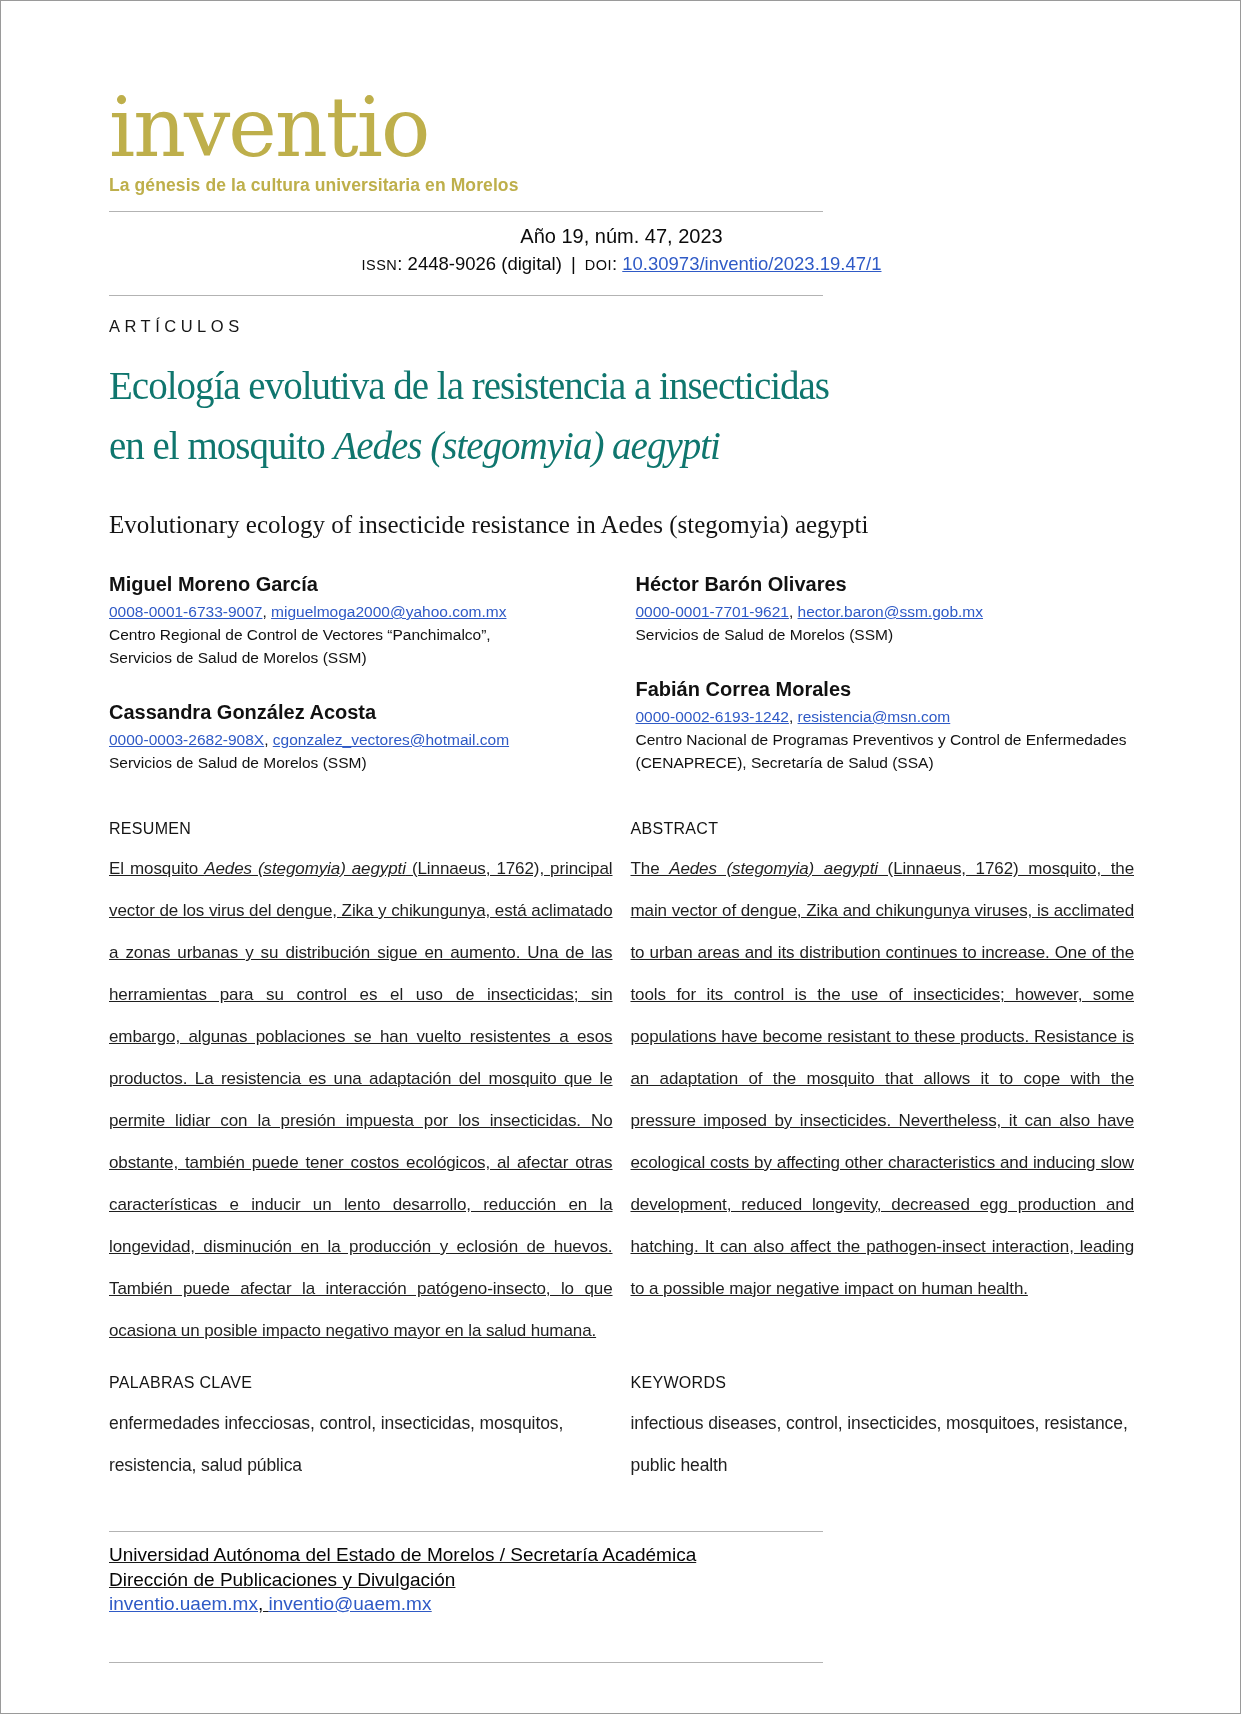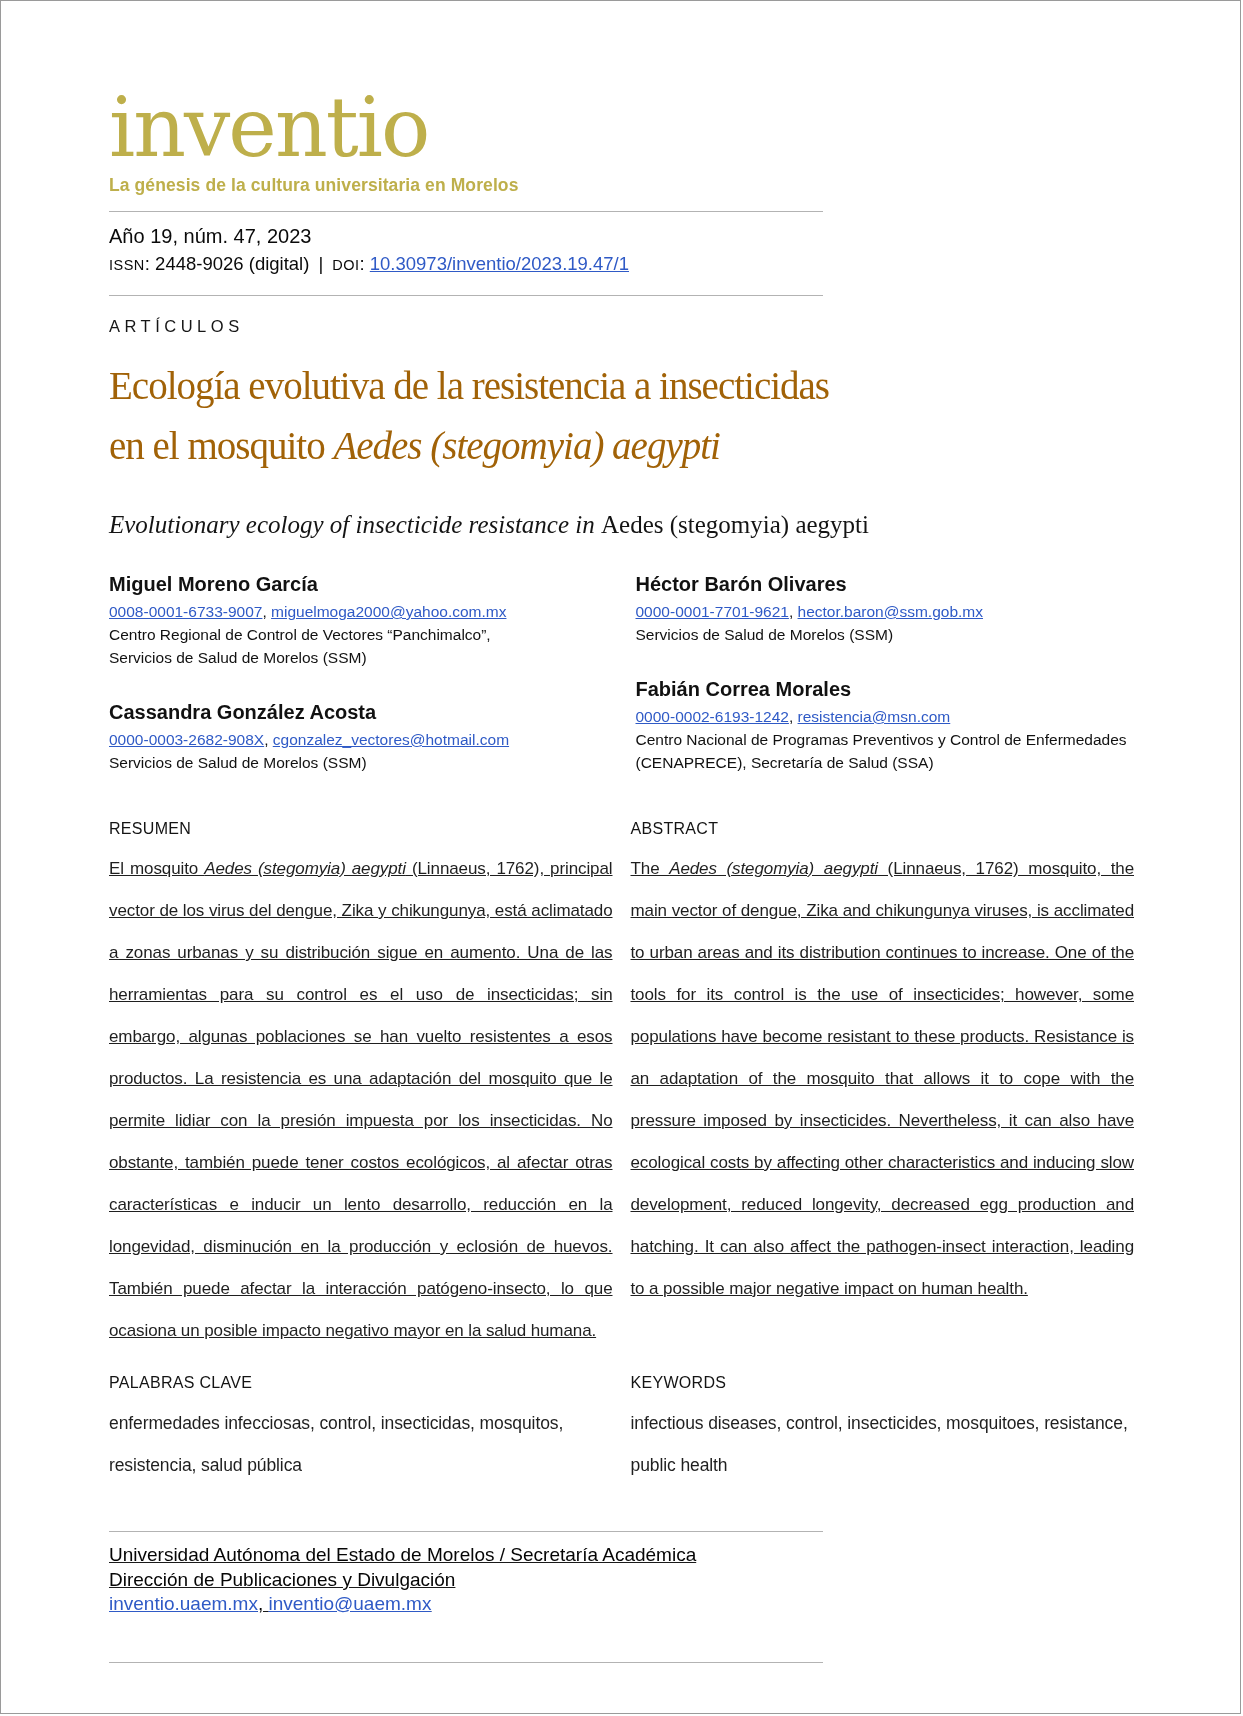--- a/index.html
+++ b/index.html
@@ -35,21 +35,21 @@
   }
   .tagline{
     font-size:17.5px;
     letter-spacing:.1px;
     color:var(--olive);
     margin-top:4px;
     font-weight:700;
   }
   .rule{width:714px;border-top:1px solid var(--rule);}
   .rule-1{margin-top:15px;}
-  .issue-block{margin-top:11px;}
+  .issue-block{margin-top:11px;text-align:center;}
   .issue-line{font-size:20px;line-height:27px;color:#0a0a0a;font-weight:500;}
   .issn-line{font-size:18.5px;line-height:27px;color:#0a0a0a;font-weight:500;}
   .caps-label{font-size:14.5px;letter-spacing:.5px;}
   .pipe{margin:0 9px;color:#0a0a0a;}
   a.link{color:var(--blue);text-decoration:underline;cursor:pointer;font-weight:400;}
   .issn-line a.link{font-weight:500;}
 
   .rule-2{margin-top:16px;}
   .kicker{
     margin-top:21px;
@@ -59,30 +59,30 @@
   }
 
   
   .title{
     margin-top:20px;
     font-family:"Liberation Serif", serif;
     font-weight:400;
     font-size:39px;
     line-height:60px;
     letter-spacing:-1px;
-    color:#a16207;
+    color:#0f766e;
   }
   .subtitle{
     margin-top:33px;
     font-family:"Liberation Serif", serif;
     font-size:25px;
     line-height:32px;
     color:#141414;
   }
-  .subtitle .it{font-style:italic;}
+  .subtitle .it{}
 
   
   .authors{
     display:grid;
     grid-template-columns:1fr 1fr;
     column-gap:28px;
     margin-top:30px;
   }
   .author{margin-top:30px;}
   .author:first-child{margin-top:0;}

